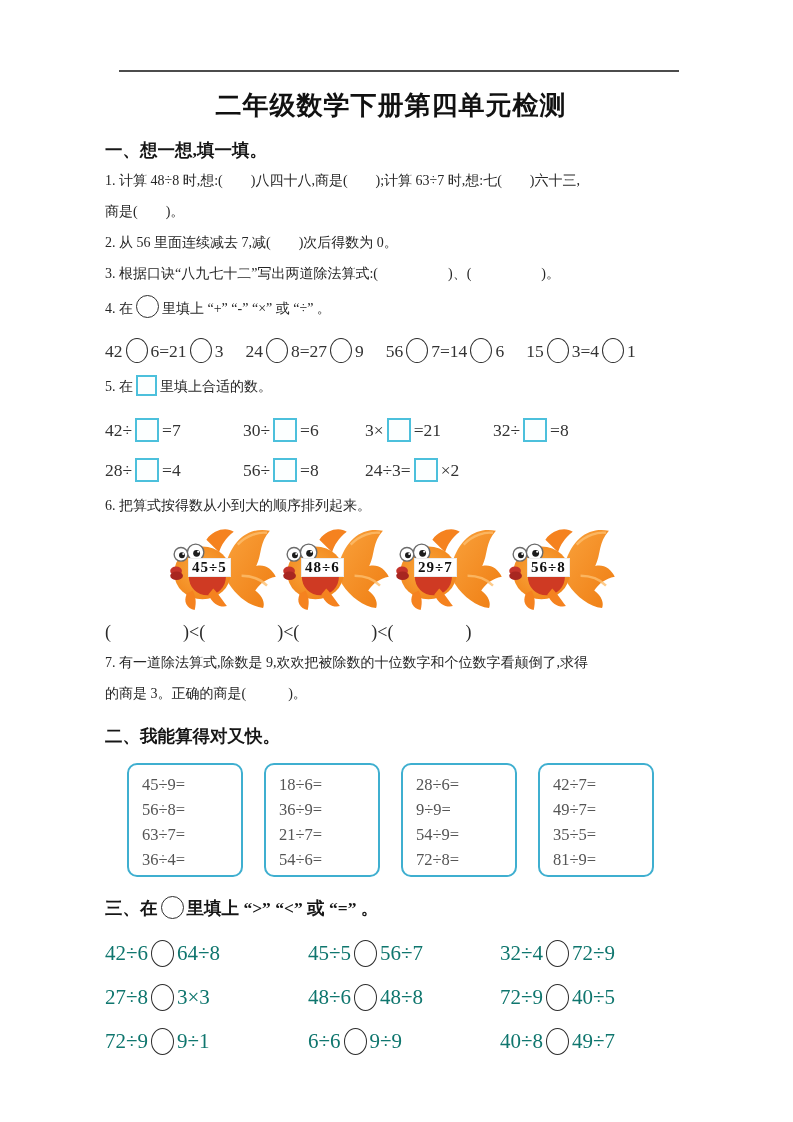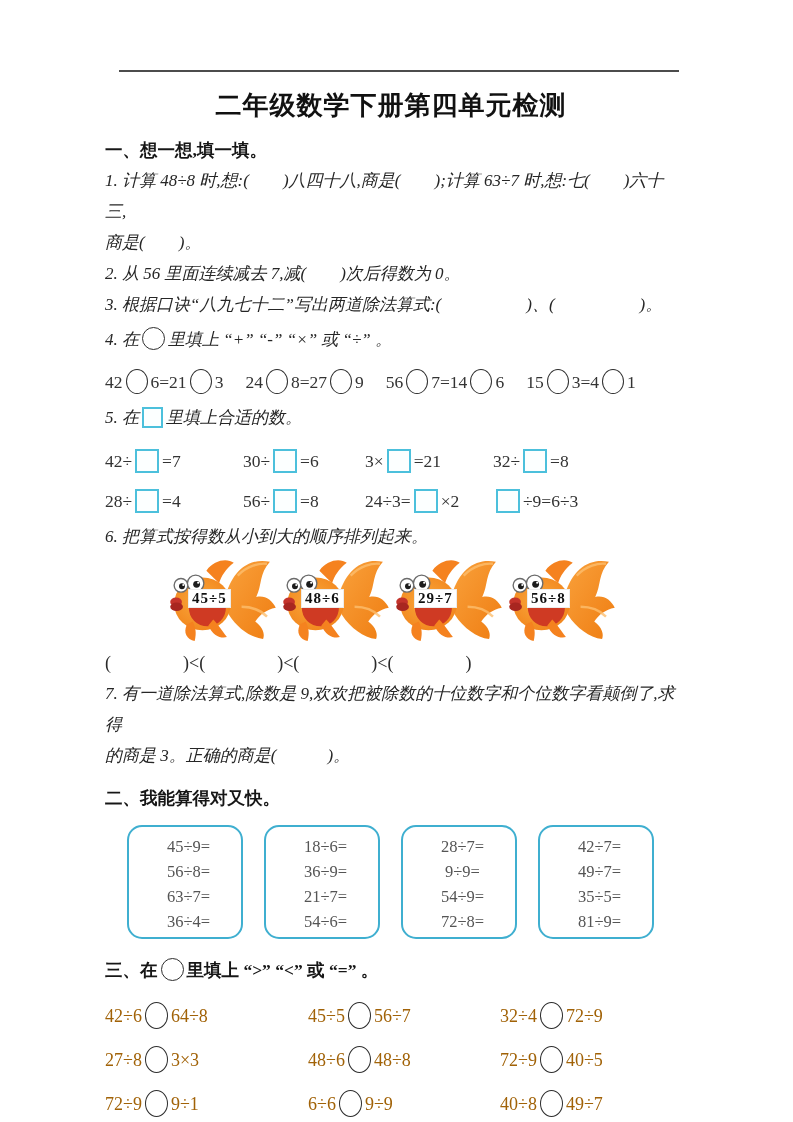--- a/index.html
+++ b/index.html
@@ -6,39 +6,39 @@
   body{
     width:793px;height:1122px;background:#ffffff;overflow:hidden;
     font-family:"Liberation Serif","DejaVu Serif",serif;
     color:#1d1d1d;
   }
   .page{position:relative;width:793px;height:1122px;}
   .content{padding:0 116px 0 105px;}
   .topline{height:0;border:none;border-top:2px solid #4c4c4c;width:560px;margin:70px 0 0 14px;}
   .title{text-align:center;font-weight:bold;font-size:26px;letter-spacing:1px;margin-top:16px;color:#111;}
   .sec-head{font-weight:bold;font-size:17.5px;margin-top:12px;line-height:30px;color:#161616;}
-  .line{font-size:17px;line-height:31px;color:#262626;font-style:italic;}
+  .line{font-size:14px;line-height:31px;color:#262626;}
   .circle{display:inline-block;width:20px;height:23px;border:1.6px solid #2e2e2e;border-radius:50%;
           vertical-align:-6px;margin:0 3px;background:#fff;}
   .circle.hd{width:21px;height:21px;vertical-align:-5px;}
   .bluebox{display:inline-block;box-sizing:border-box;width:24px;height:24px;border:2px solid #4cc0dc;
            background:#fcffff;vertical-align:-6px;margin:0 3px;}
   .bluebox.hd{width:21px;height:21px;vertical-align:-5px;}
   .eqrow{display:flex;gap:22px;align-items:flex-end;font-size:17.5px;margin-top:14px;color:#333;}
   .g5row{display:grid;grid-template-columns:138px 122px 128px auto;font-size:17.5px;margin-top:16px;color:#333;align-items:center;}
   .fishrow{display:flex;gap:5px;margin:4px 0 0 64px;}
   .fish{position:relative;width:108px;height:86px;}
   .fish-label{position:absolute;left:19px;top:33px;background:#ffffff;border:1px solid #ececec;
               padding:0 3px;font-size:15px;font-weight:bold;color:#111;letter-spacing:1px;}
   .orderrow{white-space:pre;font-size:18px;line-height:30px;margin-top:6px;color:#2a2a2a;}
   .calcboxes{display:flex;gap:21px;margin:12px 0 0 22px;}
-  .calcbox{box-sizing:border-box;width:116px;height:114px;border:2px solid #3fafd0;border-radius:15px;
-           padding:7px 6px 6px 13px;background:#fff;text-align:center;}
+  .calcbox{box-sizing:border-box;width:116px;height:114px;border:2px solid #3fafd0;border-radius:10px;
+           padding:7px 6px 6px 13px;background:#fff;}
   .calcbox div{font-size:16.5px;line-height:25px;color:#555;}
-  .g3row{display:grid;grid-template-columns:203px 192px auto;font-size:18px;margin-top:17px;color:#a16207;align-items:center;}
+  .g3row{display:grid;grid-template-columns:203px 192px auto;font-size:21px;margin-top:17px;color:#0f766e;align-items:center;}
   .cmp .circle{width:21px;height:25px;vertical-align:-7px;}
 </style>
 </head>
 <body>
 
 <div class="page">
   <div class="content">
     <hr class="topline">
     <div class="title">二年级数学下册第四单元检测</div>
 
@@ -64,21 +64,20 @@
     <div class="g5row">
       <span><span>42÷</span><span class="bluebox"></span><span>=7</span></span>
       <span><span>30÷</span><span class="bluebox"></span><span>=6</span></span>
       <span><span>3×</span><span class="bluebox"></span><span>=21</span></span>
       <span><span>32÷</span><span class="bluebox"></span><span>=8</span></span>
     </div>
     <div class="g5row">
       <span><span>28÷</span><span class="bluebox"></span><span>=4</span></span>
       <span><span>56÷</span><span class="bluebox"></span><span>=8</span></span>
       <span><span>24÷3=</span><span class="bluebox"></span><span>×2</span></span>
-      <span><span></span><span class="bluebox"></span><span>÷9=6÷3</span></span>
     </div>
 
     <div class="line" style="margin-top:8px;">6. 把算式按得数从小到大的顺序排列起来。</div>
 
     <svg width="0" height="0" style="position:absolute" aria-hidden="true">
       <defs>
         <linearGradient id="tailGrad" x1="0" y1="0" x2="1" y2="1">
           <stop offset="0" stop-color="#f9a13b"></stop>
             <stop offset="1" stop-color="#ef7d12"></stop>
         </linearGradient>
@@ -183,21 +182,21 @@
         <div>63÷7=</div>
         <div>36÷4=</div>
       </div>
       <div class="calcbox">
         <div>18÷6=</div>
         <div>36÷9=</div>
         <div>21÷7=</div>
         <div>54÷6=</div>
       </div>
       <div class="calcbox">
-        <div>28÷7=</div>
+        <div>28÷6=</div>
         <div>9÷9=</div>
         <div>54÷9=</div>
         <div>72÷8=</div>
       </div>
       <div class="calcbox">
         <div>42÷7=</div>
         <div>49÷7=</div>
         <div>35÷5=</div>
         <div>81÷9=</div>
       </div>

